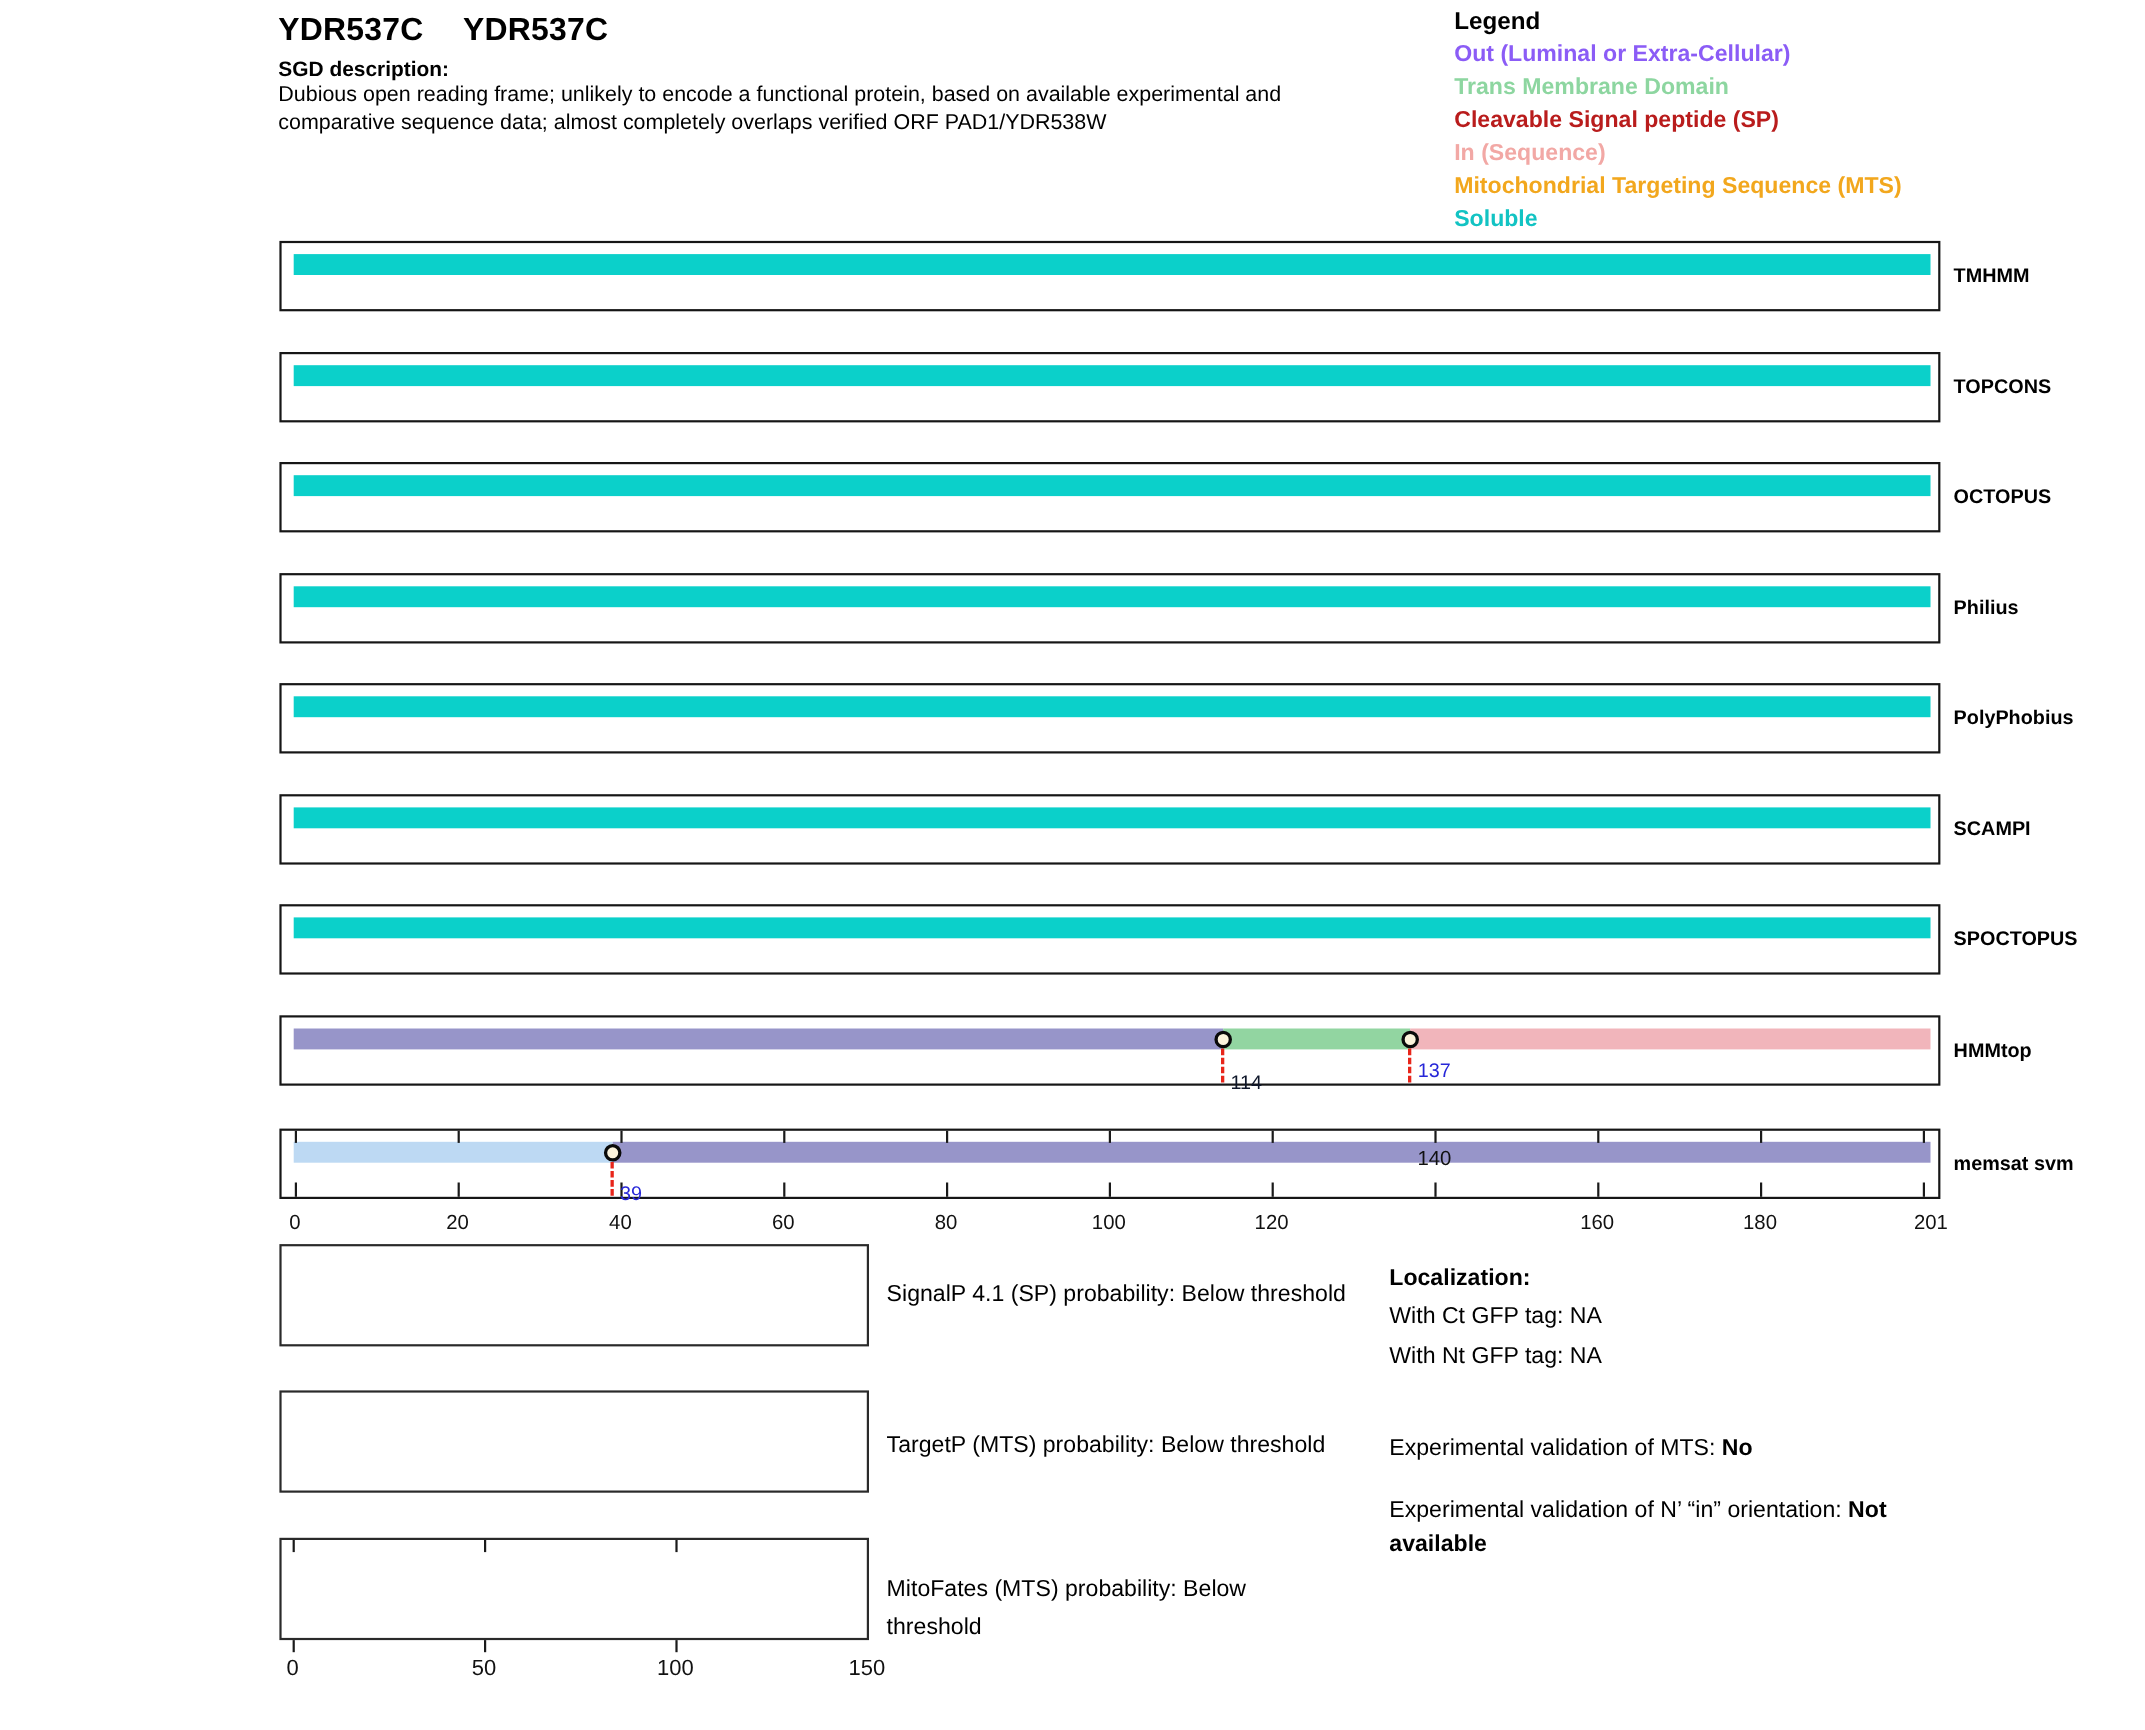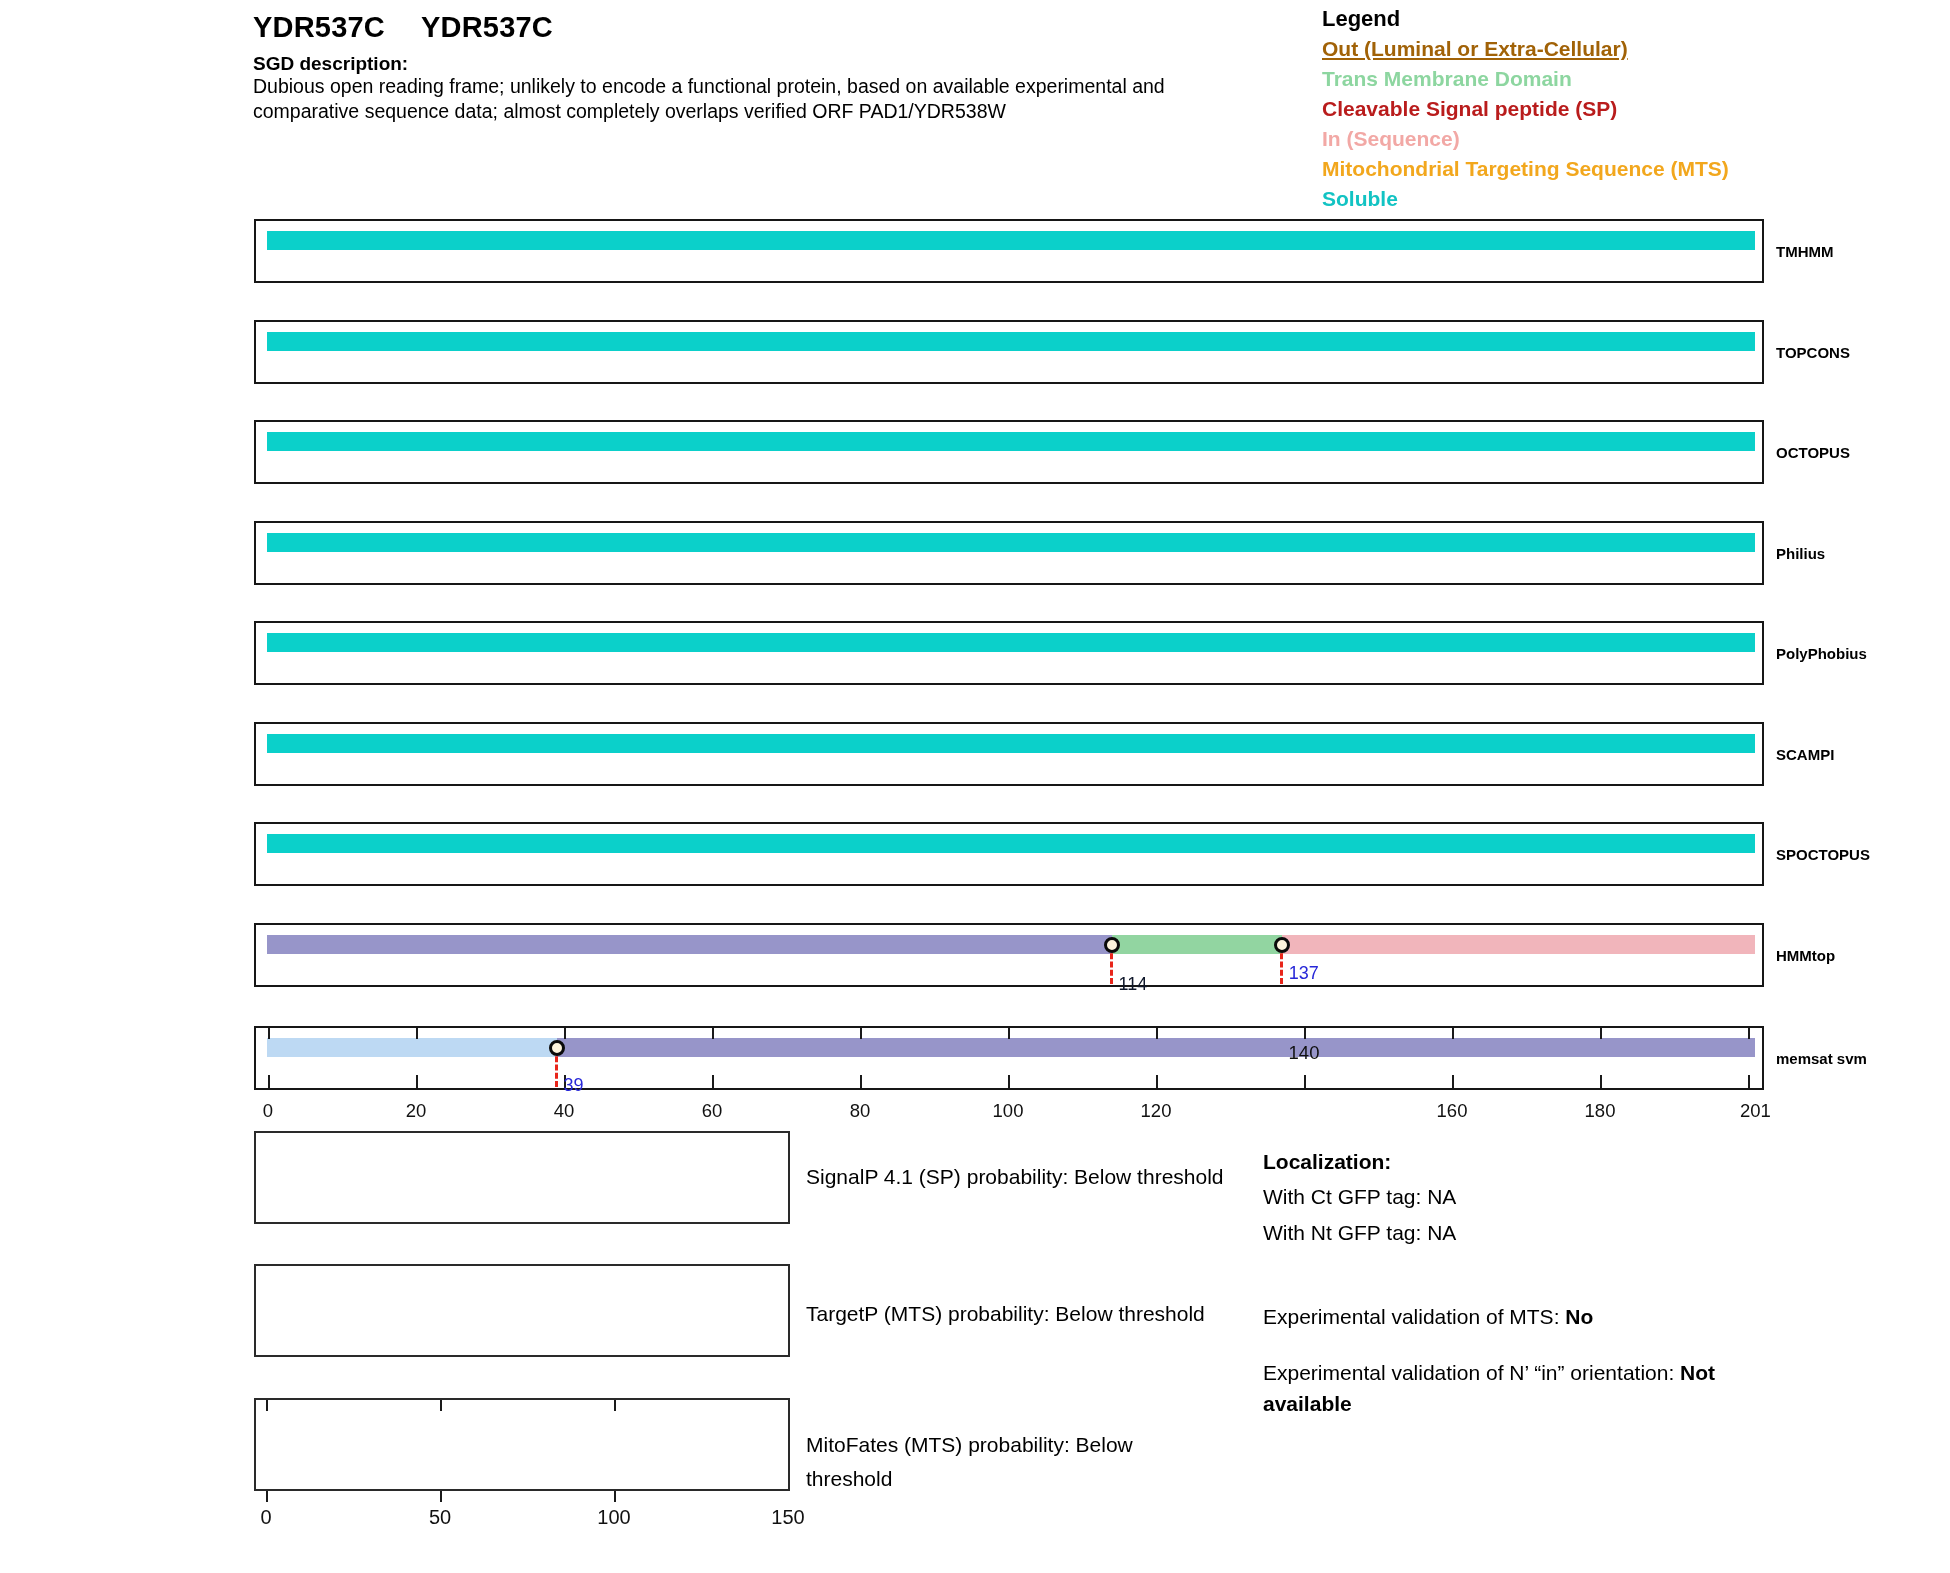--- a/index.html
+++ b/index.html
@@ -12,21 +12,21 @@
   .desc-line{font-size:19.5px;line-height:25px;white-space:nowrap;}
   .legend-title{font-size:22px;font-weight:bold;line-height:30px;}
   .legend-item{font-size:21px;font-weight:bold;line-height:30px;white-space:nowrap;}
   .t-box{position:absolute;box-sizing:border-box;border:2px solid #161616;background:#fff;}
   .bar{position:absolute;height:19px;}
   .rtick{position:absolute;width:2px;background:#1a1a1a;}
   .marker{position:absolute;width:10px;height:10px;border:3px solid #0a0a0a;border-radius:50%;
           background:#fcf3dc;z-index:5;}
   .dash{position:absolute;width:0;border-left:3px dashed #e8251a;z-index:4;}
   .blu{position:absolute;font-size:18px;color:#2727d8;z-index:6;white-space:nowrap;}
-  .t-label{position:absolute;font-size:15px;font-weight:bold;transform:translateY(-50%);white-space:nowrap;}
+  .t-label{position:absolute;font-size:18px;font-weight:bold;transform:translateY(-50%);white-space:nowrap;}
   .ax-label{position:absolute;font-size:18.5px;transform:translateX(-50%);color:#111;}
   .p-box{position:absolute;box-sizing:border-box;border:2px solid #2a2a2a;background:#fff;}
   .p-cap{position:absolute;font-size:21px;line-height:34px;white-space:nowrap;}
   .p-ax-label{position:absolute;font-size:20px;transform:translateX(-50%);color:#111;}
   .loc-line{position:absolute;font-size:21px;white-space:nowrap;}
   .loc-title{font-weight:bold;}
   b,strong{font-weight:bold;}
 </style>
 </head>
 <body>
@@ -36,21 +36,21 @@
   <div class="abs page-title" style="left:253px;top:11px;">
     <span class="t1">YDR537C</span><span class="t2">YDR537C</span>
   </div>
   <div class="abs sgd-label" style="left:253px;top:53px;">SGD description:</div>
   <div class="abs desc-line" style="left:253px;top:74px;">Dubious open reading frame; unlikely to encode a functional protein, based on available experimental and</div>
   <div class="abs desc-line" style="left:253px;top:99px;">comparative sequence data; almost completely overlaps verified ORF PAD1/YDR538W</div>
 
   <div class="abs" style="left:1322px;top:4px;">
     <div class="legend-title">Legend</div>
     <div id="legend-items">
-        <div class="legend-item" style="color: #a16207; text-decoration: underline;">Out (Luminal or Extra-Cellular)</div>
+        <div class="legend-item" style="color: #8b5cf6;">Out (Luminal or Extra-Cellular)</div>
         <div class="legend-item" style="color: rgb(141, 214, 160);">Trans Membrane Domain</div>
         <div class="legend-item" style="color: #b91c1c;">Cleavable Signal peptide (SP)</div>
         <div class="legend-item" style="color: rgb(242, 168, 165);">In (Sequence)</div>
         <div class="legend-item" style="color: rgb(242, 167, 29);">Mitochondrial Targeting Sequence (MTS)</div>
         <div class="legend-item" style="color: rgb(18, 195, 195);">Soluble</div>
       </div>
   </div>
 
   <div id="tracks">
       <div>

